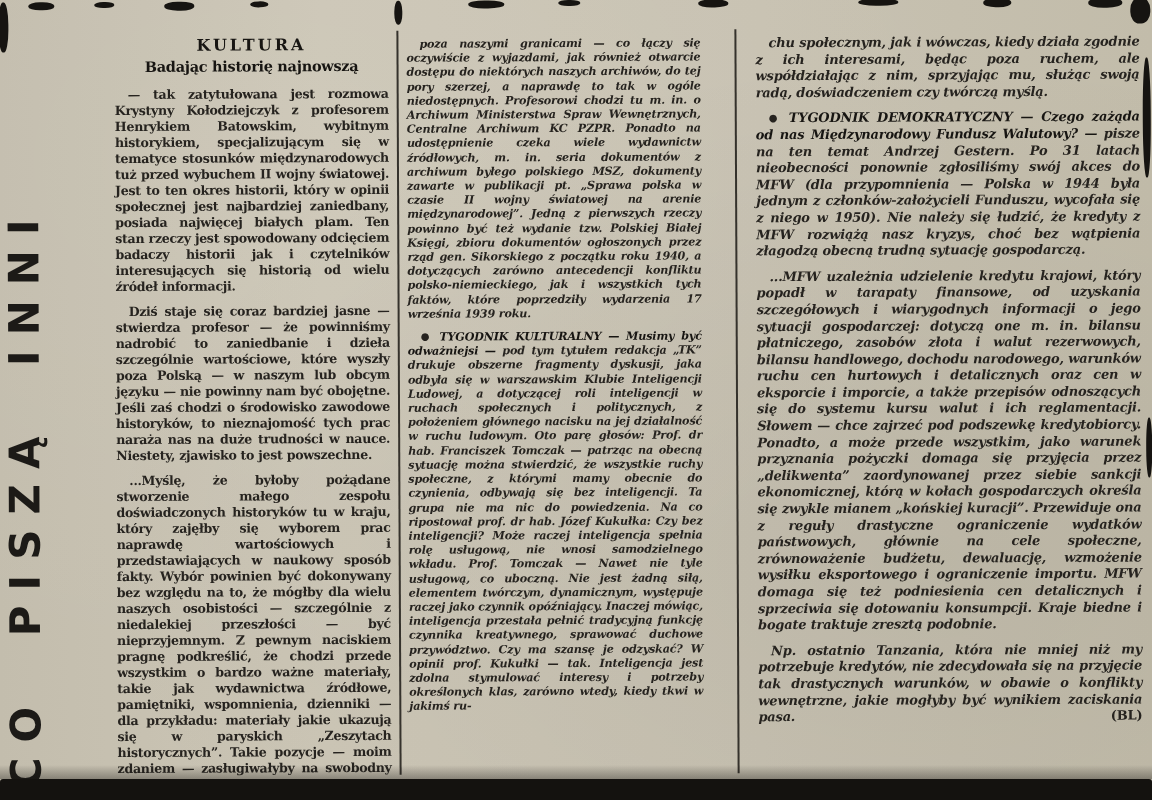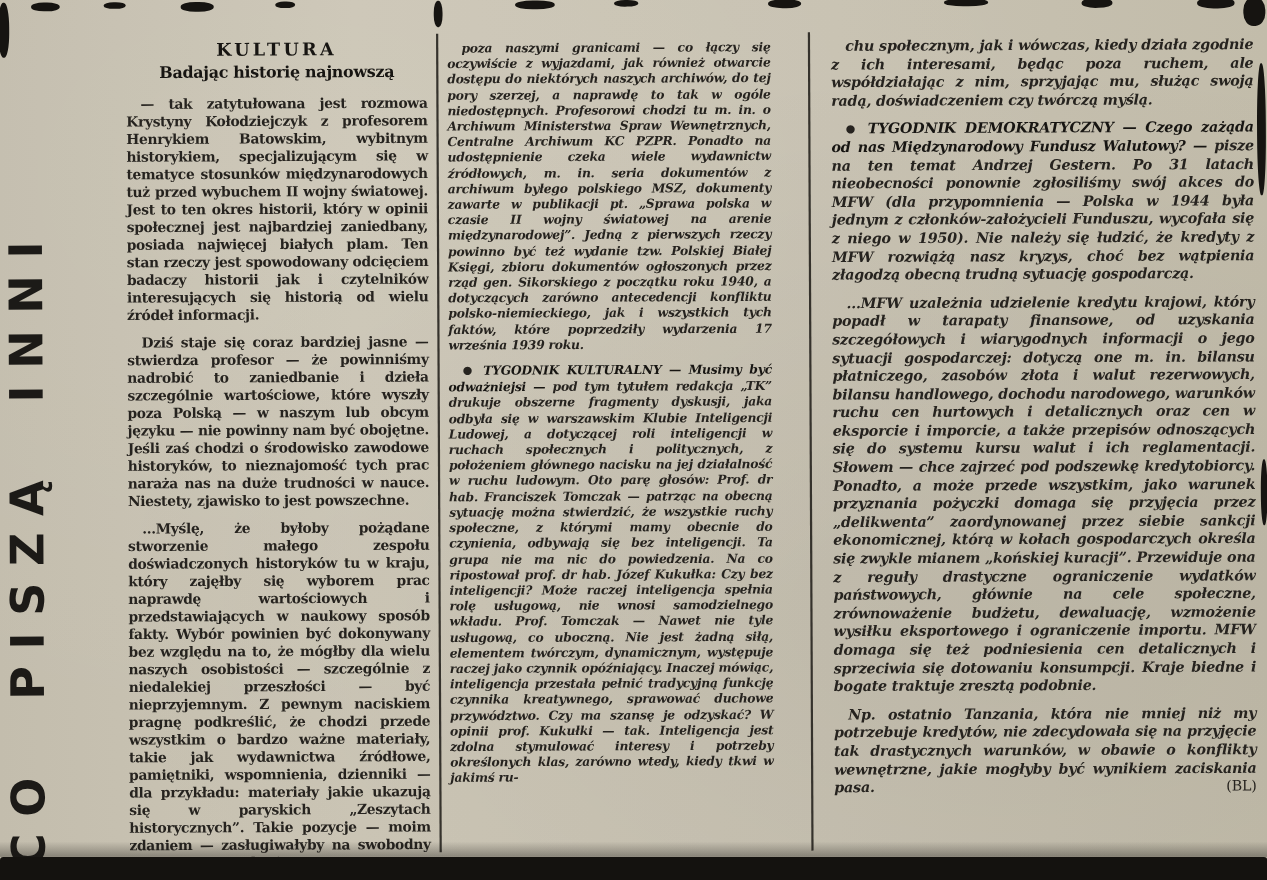--- a/index.html
+++ b/index.html
@@ -25,21 +25,21 @@
   .col{position:absolute;top:36px;text-align:justify;}
   .col-1{left:116px;width:274px;font-size:12.6px;line-height:16px;font-weight:bold;letter-spacing:-0.3px;}
   .col-2{left:408px;width:294px;font-size:11.2px;line-height:14.2px;font-weight:bold;font-style:italic;letter-spacing:-0.2px;}
   .col-3{left:757px;width:384px;font-size:13px;line-height:16.6px;font-weight:bold;font-style:italic;letter-spacing:-0.2px;}
   .kicker{text-align:center;font-weight:bold;font-style:normal;font-size:16px;letter-spacing:3px;color:#171512;margin:0 0 5px 0;}
   .headline{text-align:center;font-weight:bold;font-style:normal;font-size:14.5px;color:#171512;margin:0 0 12px 0;}
   .para{margin:0 0 9px 0;text-indent:13px;}
   .para:last-child{margin-bottom:0;}
   .bullet{font-style:normal;font-size:10px;vertical-align:1px;}
   .lead{font-weight:bold;color:#171512;}
-  .credit{float:right;font-weight:normal;font-style:normal;}
+  .credit{float:right;font-weight:bold;font-style:normal;}
   
   .rule-v{position:absolute;width:2px;background:#35322c;top:30px;bottom:26px;}
   .rule-1{left:398px;}
   .rule-2{left:736px;}
   
   .artifact{position:absolute;background:#161411;border-radius:45%;}
   .bottom-band{position:absolute;left:0;right:0;bottom:0;height:21px;background:#14120f;border-radius:3px 3px 0 0;}
   .bottom-shadow{position:absolute;left:0;right:0;bottom:21px;height:14px;
     background:linear-gradient(to bottom, rgba(20,18,15,0), rgba(20,18,15,0.35));}
 </style>

